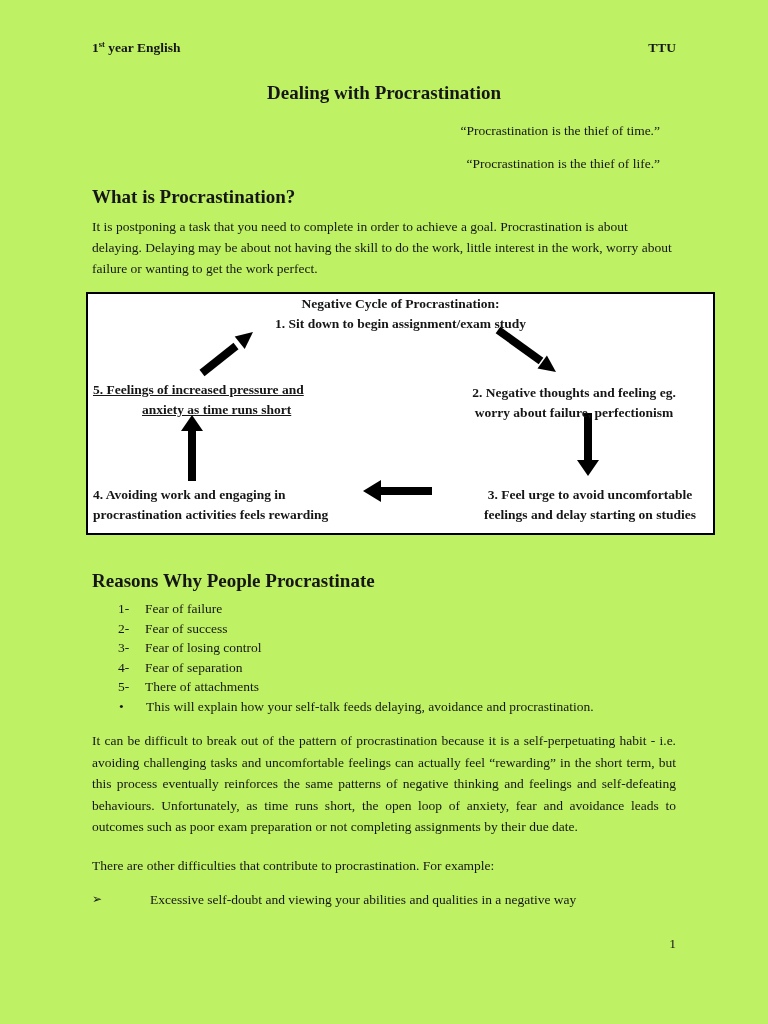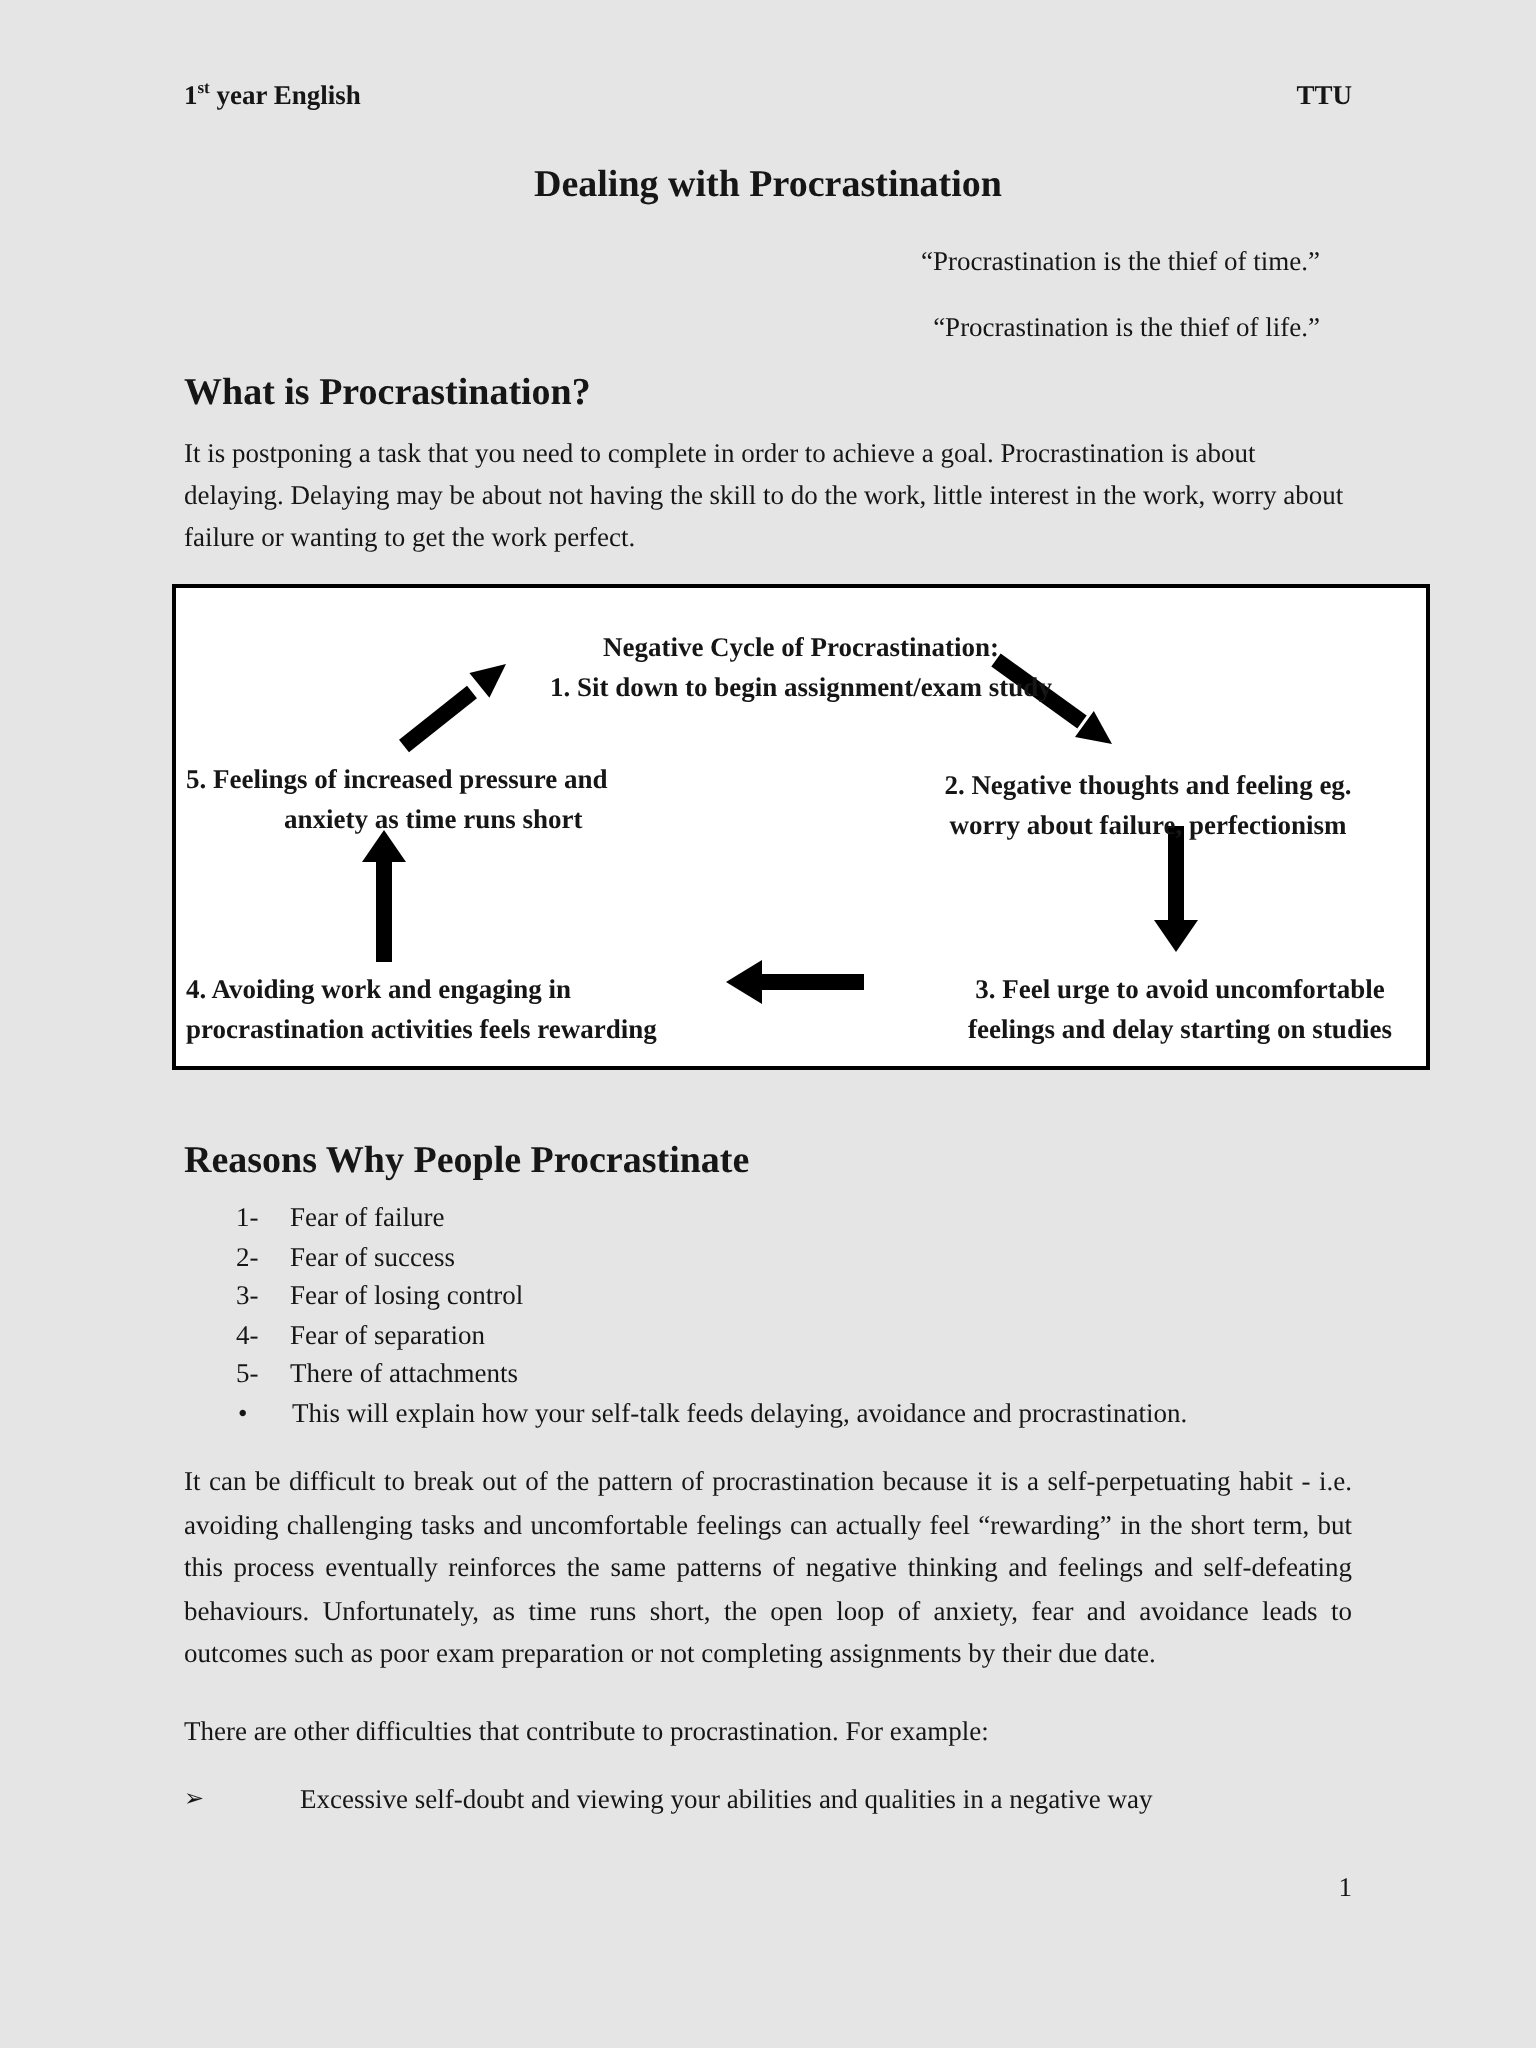--- a/index.html
+++ b/index.html
@@ -1,20 +1,20 @@
 <!DOCTYPE html>
 <html><head>
 <meta charset="utf-8">
 <style>
   html, body { margin:0; padding:0; background:#ffffff; }
   .page {
     position:relative;
     width:768px; height:1024px;
     margin:0 auto;
-    background:#e5e5e5;
+    background:#bef264;
     color:#161616;
     font-family:"Liberation Serif", serif;
     font-size:13.5px;
     box-sizing:border-box;
     padding:40px 92px 0 92px;
     overflow:hidden;
   }
   .header-row {
     display:flex;
     justify-content:space-between;
@@ -46,22 +46,22 @@
     position:relative;
     margin:13px 0 0 -6px;
     width:629px; height:243px;
     border:2px solid #000;
     box-sizing:border-box;
     font-weight:bold;
     background:#ffffff;
   }
   .cycle-arrows { position:absolute; left:0; top:0; width:625px; height:239px; }
   .node { position:absolute; line-height:20px; white-space:nowrap; }
-  .node-1 { left:0; top:20px; width:625px; text-align:center; }
-  .node-5 { left:5px; top:86px; }
+  .node-1 { left:0; top:0; width:625px; text-align:center; }
+  .node-5 { left:5px; top:86px;text-decoration:underline; }
   .node-5 .line2 { padding-left:5px;margin-left:44px; }
   .node-2 { left:361px; top:89px; width:250px; text-align:center; }
   .node-4 { left:5px; top:191px; }
   .node-3 { left:377px; top:191px; width:250px; text-align:center; }
 
   
   .reasons-list { margin:10px 0 0 0; }
   .reason-row { display:flex; line-height:19.5px; padding-left:26px; }
   .reason-num { width:27px; flex:0 0 27px; }
   .reason-bullet { width:27px; flex:0 0 27px; padding-left:1px; }

